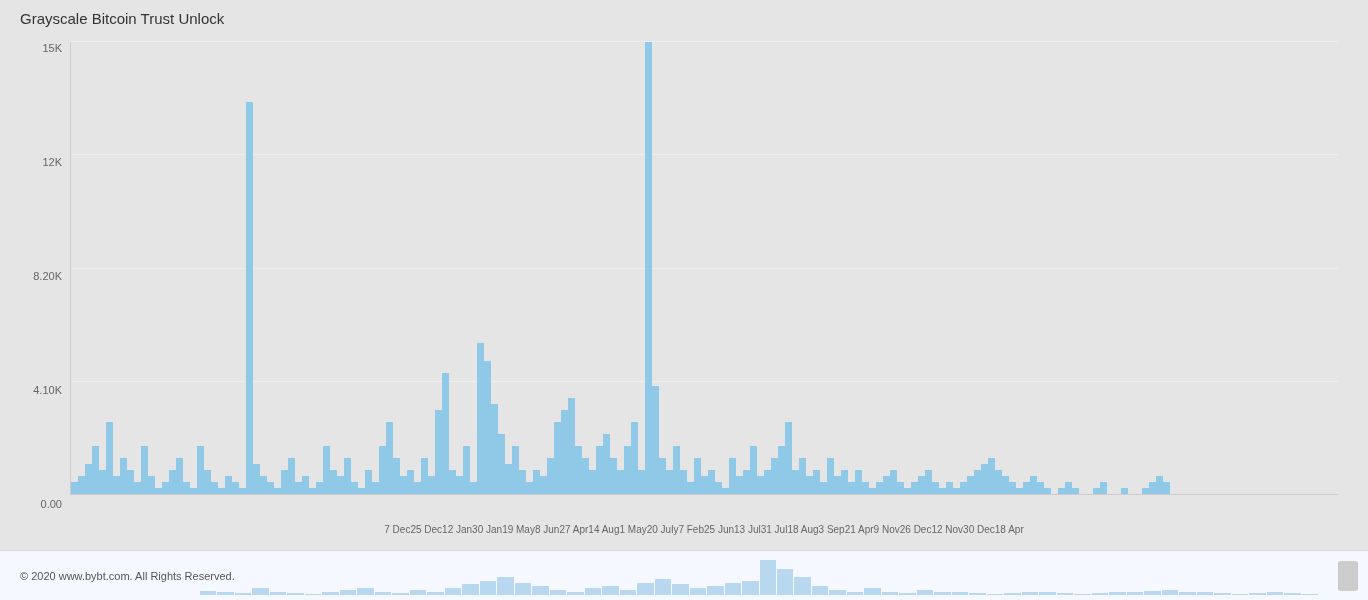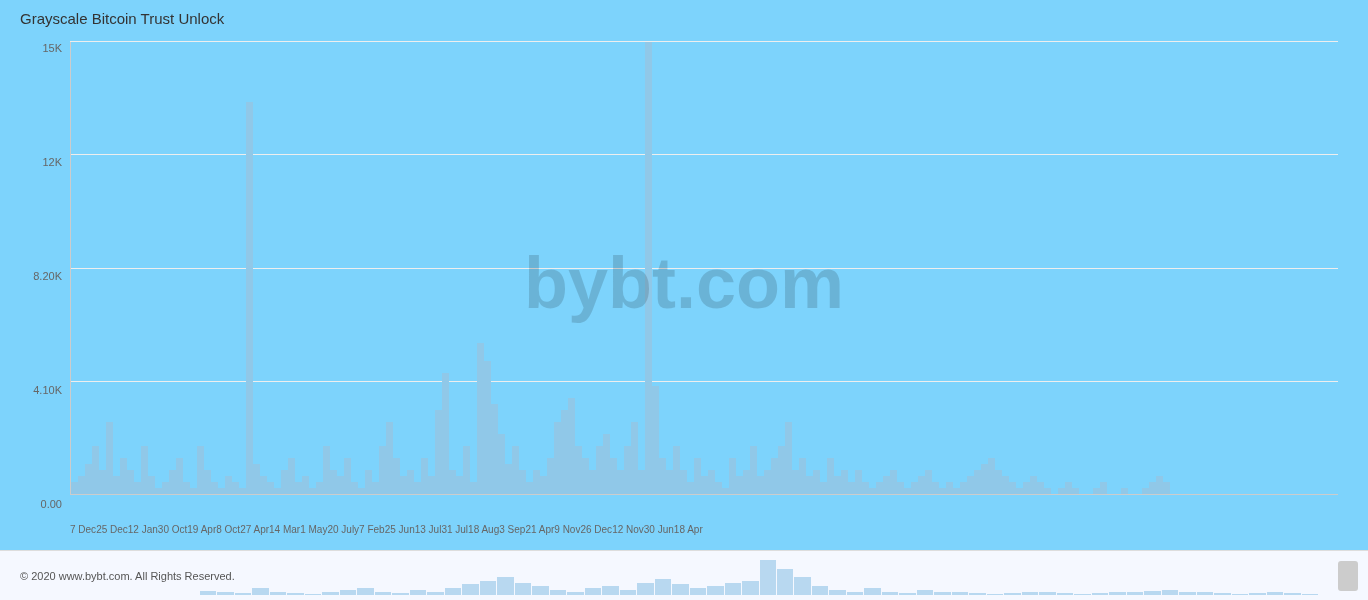--- a/index.html
+++ b/index.html
@@ -1,21 +1,21 @@
 <!DOCTYPE html>
 <html><head>
   <meta charset="utf-8">
   <style>
     * { margin: 0; padding: 0; box-sizing: border-box; }
     body { font-family: Arial, sans-serif; background: #fff; width: 1368px; height: 600px; overflow: hidden; }
 
     .chart-container {
       width: 1368px;
       height: 600px;
-      background: #7dd3fc;
+      background: #e5e5e5;
       position: relative;
       display: flex;
       flex-direction: column;
     }
 
     .chart-title {
       padding: 10px 20px 5px 20px;
       font-size: 15px;
       color: #333;
       font-weight: normal;
@@ -85,21 +85,21 @@
       flex-shrink: 0;
       min-width: 2px;
     }
 
     .x-axis {
       position: absolute;
       left: 70px;
       right: 30px;
       bottom: 15px;
       display: flex;
-      justify-content: flex-start;
+      justify-content: center;
     }
 
     .x-label {
       font-size: 10px;
       color: #666;
       text-align: center;
     }
 
     .grid-lines {
       position: absolute;
@@ -168,21 +168,20 @@
     }
   </style>
 </head>
 <body>
 
 <div class="chart-container">
   <div class="chart-title">Grayscale Bitcoin Trust Unlock</div>
 
   <div class="chart-area">
 
-    <div class="watermark">bybt.com</div>
 
     <div class="y-axis">
       <div class="y-label">0.00</div>
       <div class="y-label">4.10K</div>
       <div class="y-label">8.20K</div>
       <div class="y-label">12K</div>
       <div class="y-label">15K</div>
     </div>
 
     <div class="grid-lines">
@@ -351,38 +350,38 @@
           <div class="bar" style="height: 2.66667%; width: 7px; flex-shrink: 0;"></div>
           <div class="bar" style="height: 4%; width: 7px; flex-shrink: 0;"></div>
           <div class="bar" style="height: 2.66667%; width: 7px; flex-shrink: 0;"></div>
         </div>
     </div>
 
     <div class="x-axis">
       <div class="x-label">7 Dec</div>
       <div class="x-label">25 Dec</div>
       <div class="x-label">12 Jan</div>
-      <div class="x-label">30 Oct</div>
-      <div class="x-label">19 Apr</div>
-      <div class="x-label">8 Oct</div>
+      <div class="x-label">30 Jan</div>
+      <div class="x-label">19 May</div>
+      <div class="x-label">8 Jun</div>
       <div class="x-label">27 Apr</div>
-      <div class="x-label">14 Mar</div>
+      <div class="x-label">14 Aug</div>
       <div class="x-label">1 May</div>
       <div class="x-label">20 July</div>
       <div class="x-label">7 Feb</div>
       <div class="x-label">25 Jun</div>
       <div class="x-label">13 Jul</div>
       <div class="x-label">31 Jul</div>
       <div class="x-label">18 Aug</div>
       <div class="x-label">3 Sep</div>
       <div class="x-label">21 Apr</div>
       <div class="x-label">9 Nov</div>
       <div class="x-label">26 Dec</div>
       <div class="x-label">12 Nov</div>
-      <div class="x-label">30 Jun</div>
+      <div class="x-label">30 Dec</div>
       <div class="x-label">18 Apr</div>
     </div>
 
   </div>
 
   <div class="footer">
     <div class="footer-text">© 2020 www.bybt.com. All Rights Reserved.</div>
     <div class="mini-chart">
       <div class="mini-bars" id="mini-bars">
           <div class="mini-bar" style="height: 11.25%;"></div>

